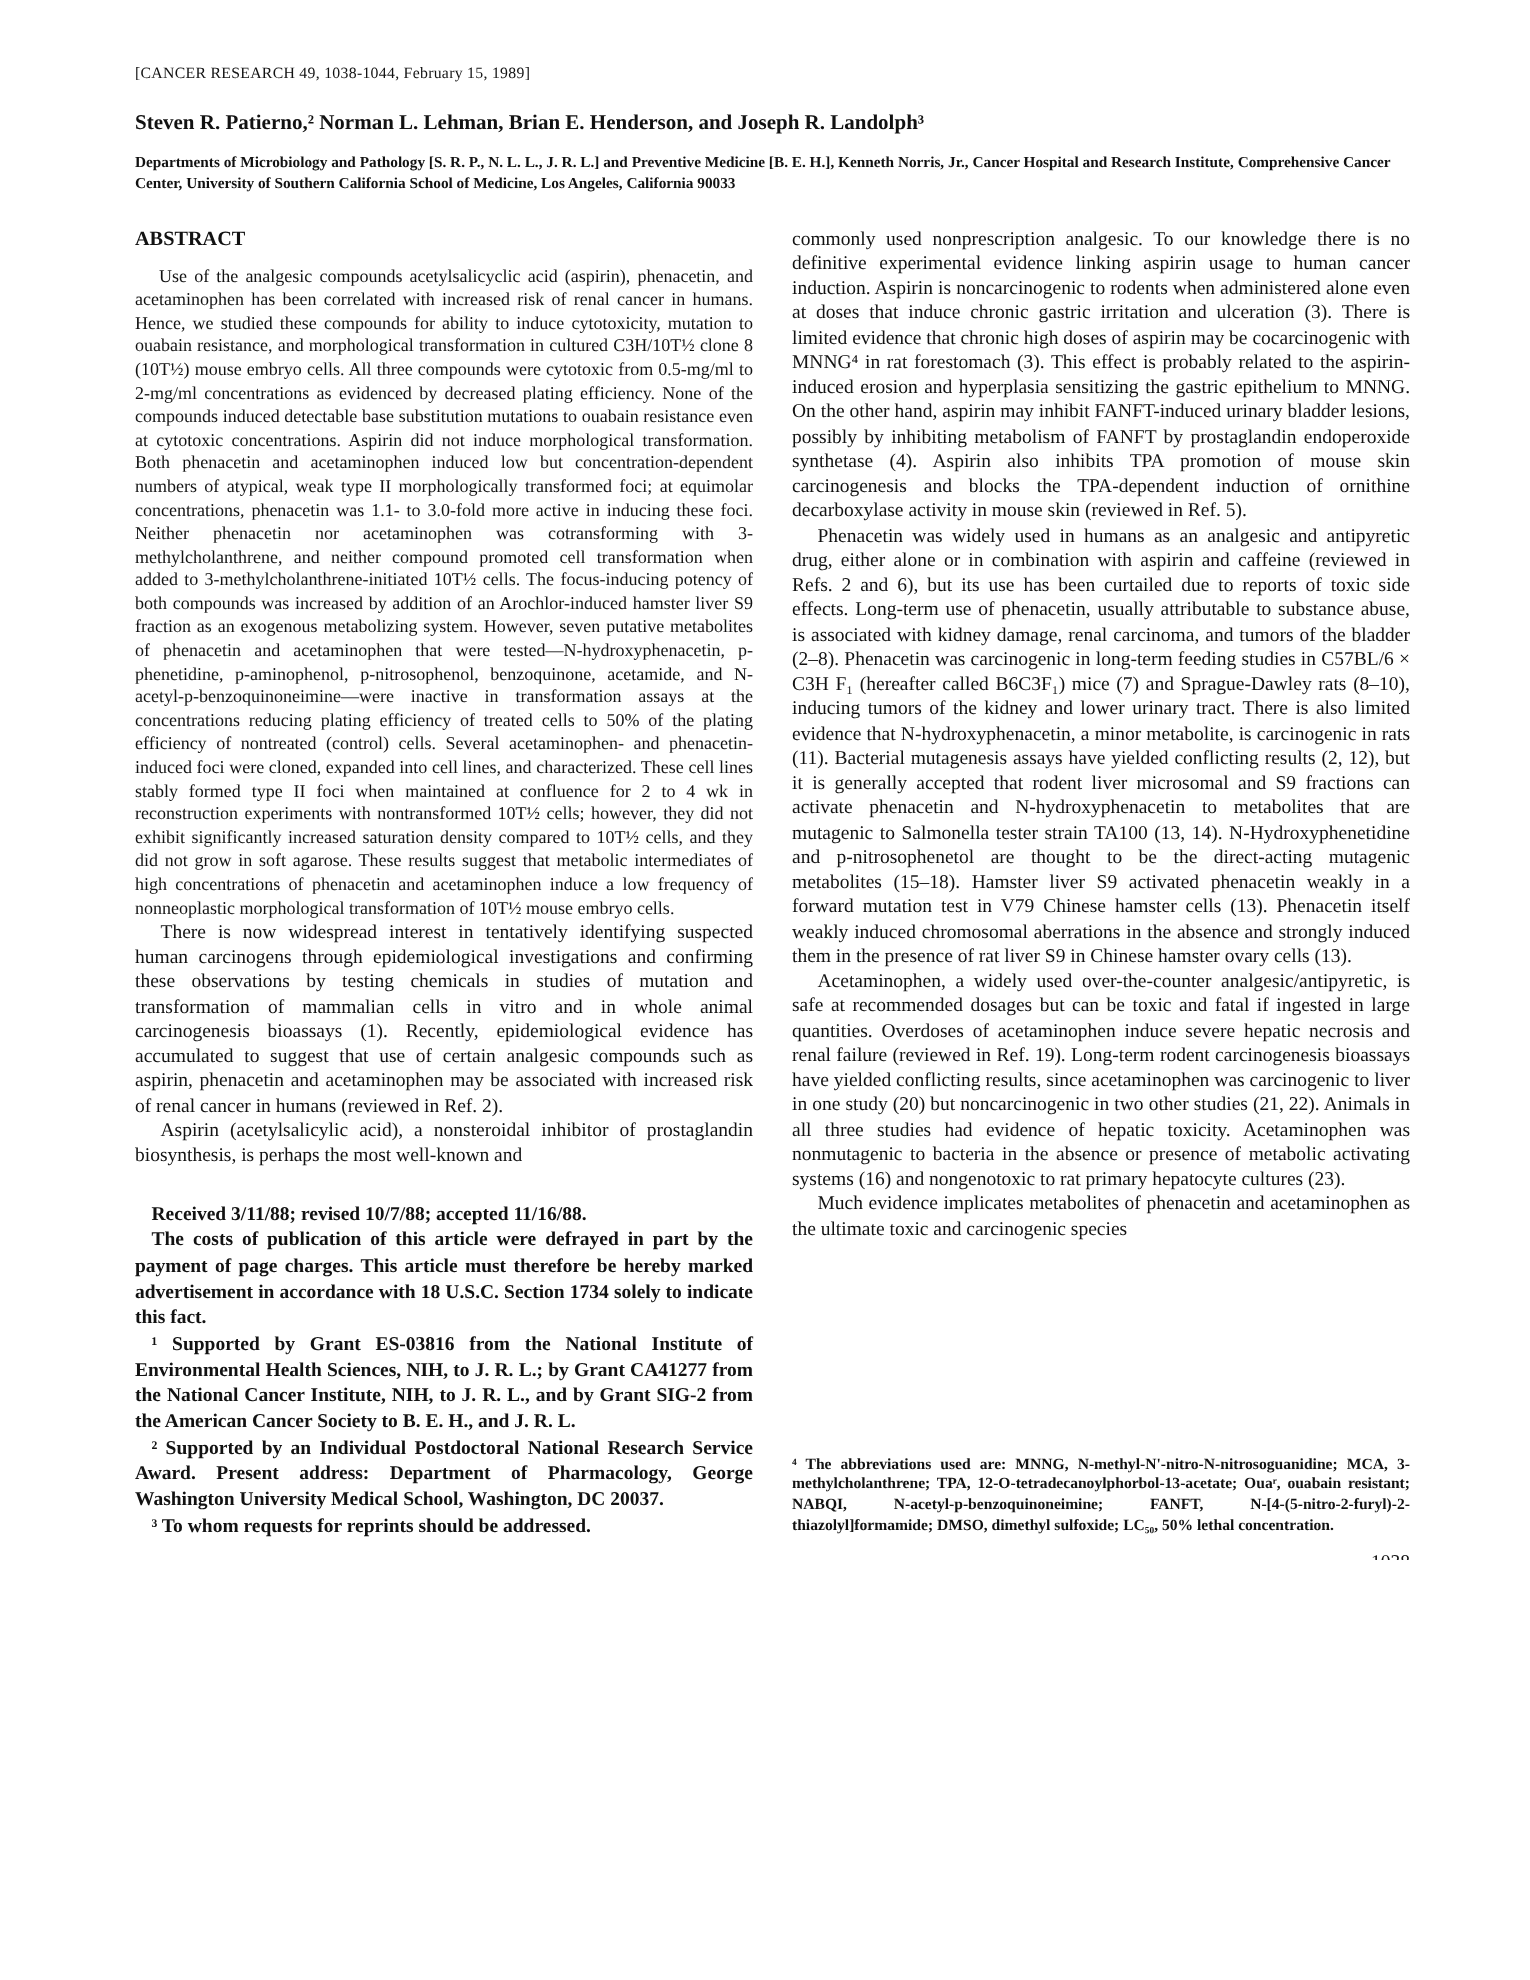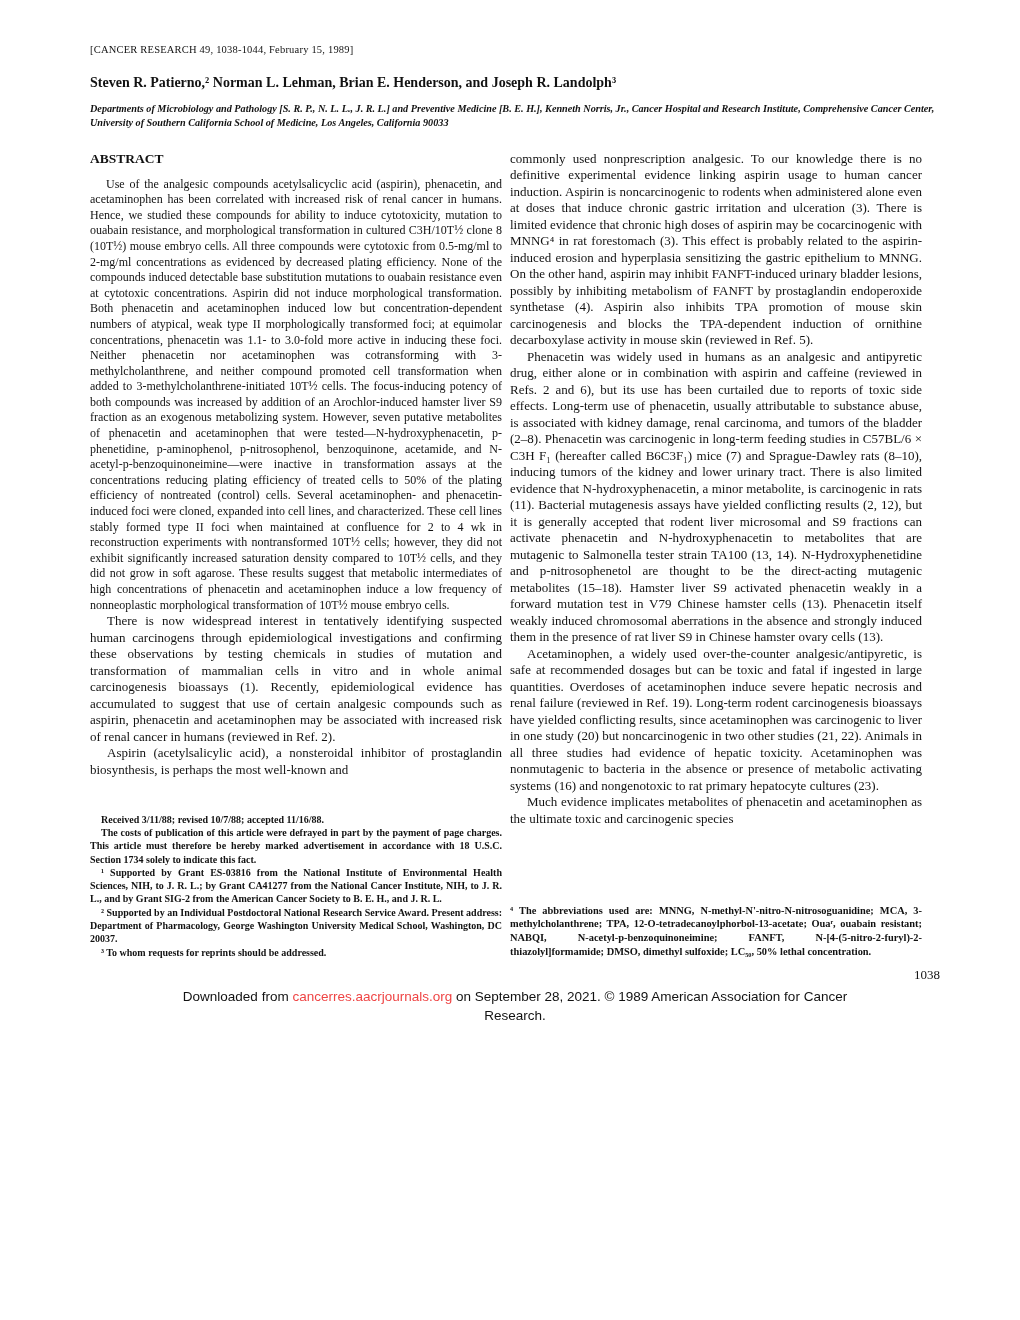--- a/index.html
+++ b/index.html
@@ -29,28 +29,27 @@
   }
   .authors {
     margin-top: 20px;
     font-size: 14px;
     font-weight: bold;
   }
   .affiliation {
     margin-top: 11px;
     font-size: 10.2px;
     font-weight: bold;
-    font-style: italic;
     line-height: 1.4;
     max-width: 850px;
   }
   .columns {
     margin-top: 20px;
     display: flex;
-    gap: 8px;
+    gap: 26px;
     flex: 1;
   }
   .column {
     width: 412px;
     display: flex;
     flex-direction: column;
     text-align: justify;
   }
   .section-heading {
     font-size: 13.5px;
@@ -67,21 +66,21 @@
   .indent { text-indent: 17px; }
   .abstract-text {
     font-size: 12px;
     font-weight: normal;
     line-height: 1.3;
     text-indent: 16px;
   }
   .footnotes {
     margin-top: auto;
     padding-top: 22px;
-    font-size: 10px;
+    font-size: 13px;
     font-weight: bold;
     line-height: 1.33;
   }
   .footnotes p { text-indent: 11px; }
   .abbrev-footnote {
     margin-top: auto;
     padding-top: 16px;
     font-size: 10.4px;
     font-weight: bold;
     line-height: 1.33;

